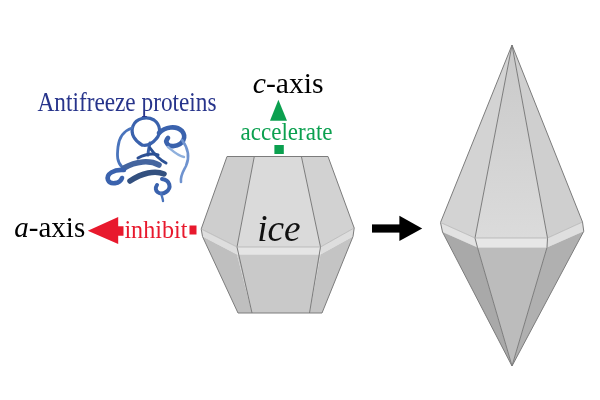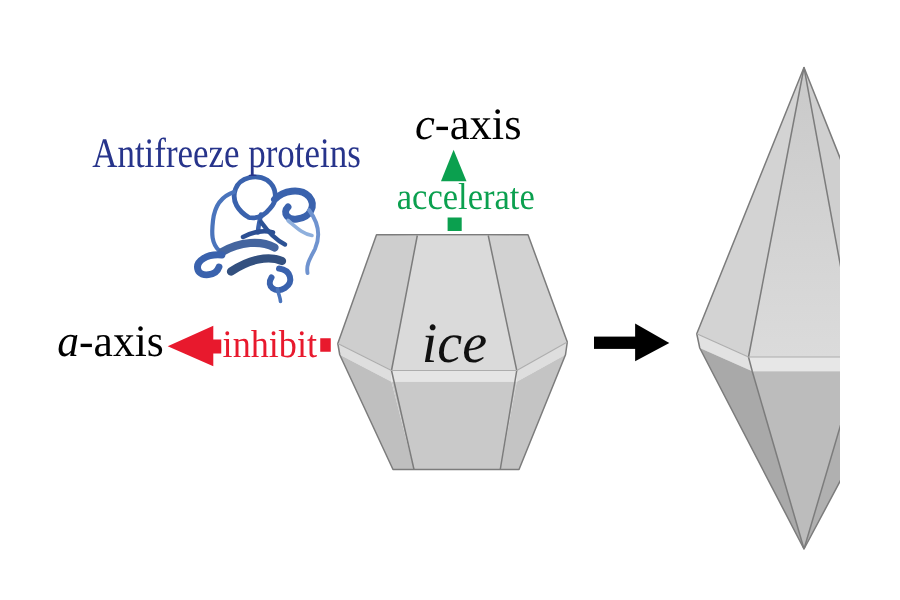--- a/index.html
+++ b/index.html
@@ -1,16 +1,16 @@
 <!DOCTYPE html>
 <html><head>
 <meta charset="utf-8">
 <style>
   html,body{margin:0;padding:0;background:#ffffff;}
-  #wrap{position:relative;width:536px;height:400px;background:#ffffff;overflow:hidden;margin-left:24px;}
+  #wrap{position:relative;width:600px;height:400px;background:#ffffff;overflow:hidden;}
   svg text{font-family:"Liberation Serif",serif;}
 </style>
 </head>
 <body>
 <div id="wrap">
 <svg width="600" height="400" viewBox="0 0 600 400">
   <rect x="0" y="0" width="600" height="400" fill="#ffffff"></rect>
   <defs>
     <linearGradient id="gUpFront" x1="0" y1="45" x2="0" y2="238" gradientUnits="userSpaceOnUse">
       <stop offset="0" stop-color="#c9c9c9"></stop>

